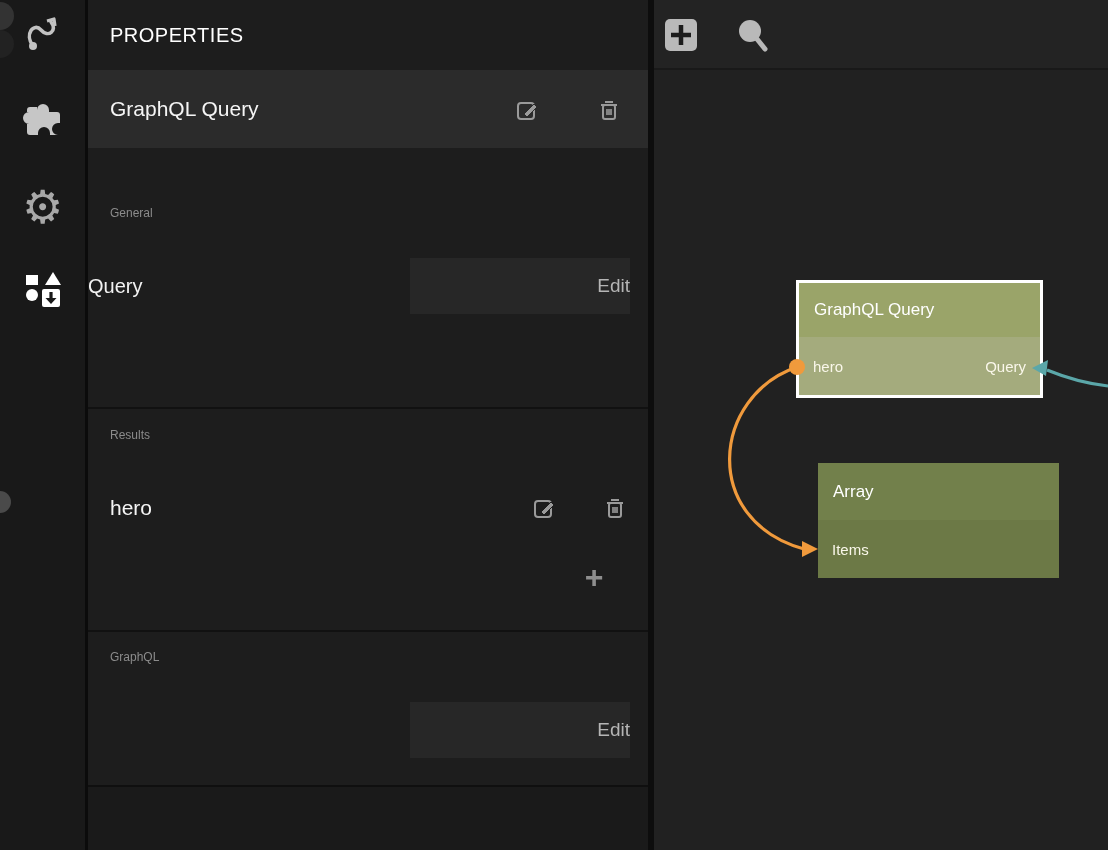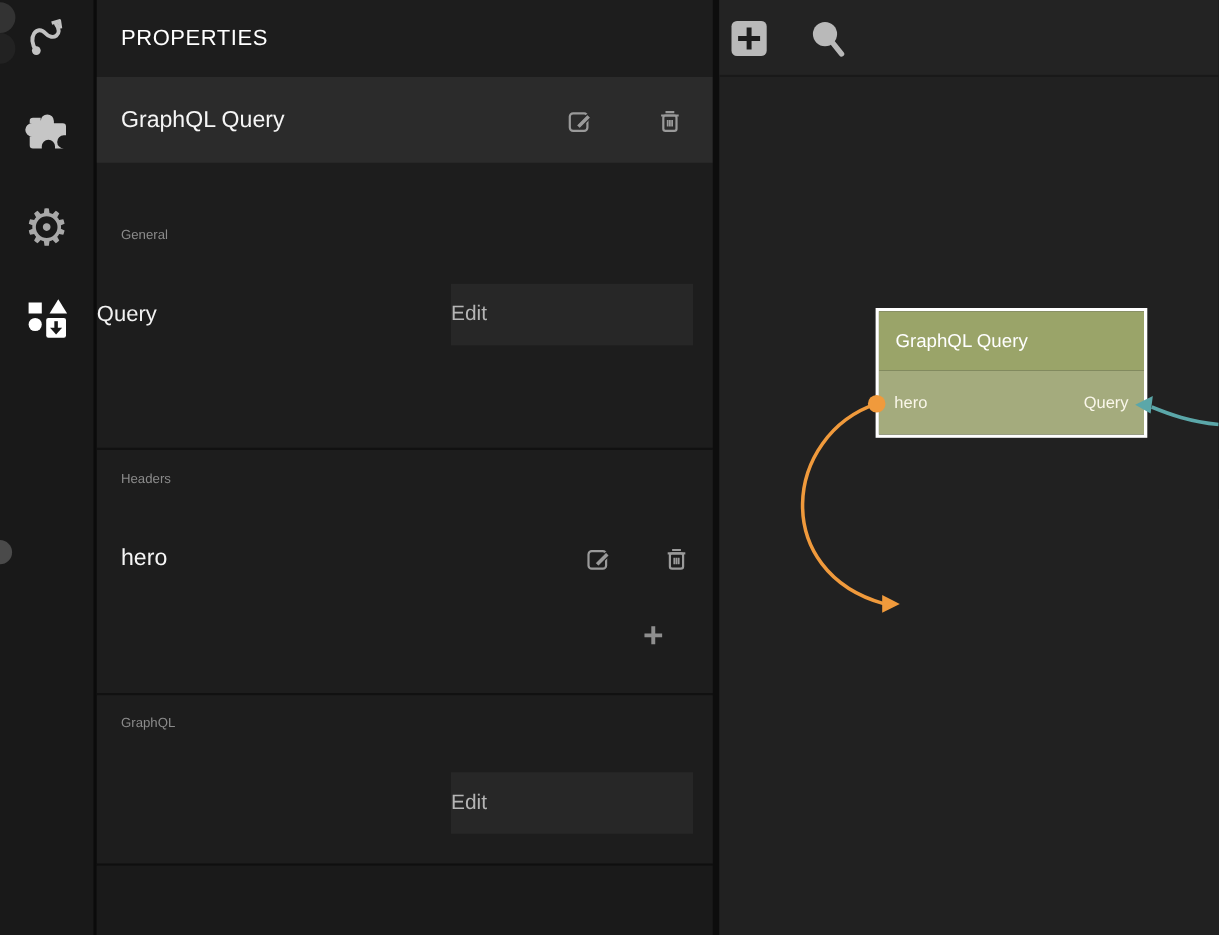--- a/index.html
+++ b/index.html
@@ -21,21 +21,21 @@
   .props{position:absolute;left:88px;top:0;width:560px;height:100%;background:#1d1d1d;text-decoration:underline;}
   .p-title{position:absolute;top:0;left:0;right:0;height:70px;line-height:70px;padding-left:22px;font-size:20px;letter-spacing:.5px;color:#fff;}
   .node-row{position:absolute;top:70px;left:0;right:0;height:78px;background:#2b2b2b;}
   .node-row .lbl{position:absolute;left:22px;top:0;line-height:78px;font-size:21px;color:#f5f5f5;}
   .row-icon{position:absolute;width:26px;height:26px;cursor:pointer;}
   .row-icon svg{display:block;}
   .sec-label{position:absolute;left:22px;font-size:12px;color:#8b8b8b;}
   .prop-row{position:absolute;left:0;right:0;height:56px;}
   .prop-lbl{position:absolute;left:0;top:0;width:303px;line-height:56px;text-align:left;font-size:20px;color:#f2f2f2;}
   .prop-box{position:absolute;left:322px;top:0;width:220px;height:56px;background:#272727;cursor:pointer;}
-  .btn-text{display:block;width:100%;line-height:56px;text-align:left;font-size:19px;color:#b5b5b5;}
+  .btn-text{display:block;width:100%;line-height:56px;text-align:right;font-size:19px;color:#b5b5b5;}
   .input-text{display:block;width:100%;line-height:56px;padding-left:20px;font-size:19px;color:#dcdcdc;white-space:nowrap;overflow:hidden;}
   .conn-dot{position:absolute;left:13px;top:19px;width:18px;height:18px;border-radius:50%;background:#4d4d4d;}
   .h-div{position:absolute;left:0;right:0;height:2px;background:#111;}
   .plus-btn{position:absolute;width:34px;height:34px;display:flex;align-items:center;justify-content:center;color:#8e8e8e;font-size:32px;font-weight:bold;cursor:pointer;}
   .bottom-strip{position:absolute;left:0;right:0;top:787px;bottom:0;background:#1a1a1a;}
   
   .panel-gap{position:absolute;left:648px;top:0;width:6px;height:100%;background:#0d0d0d;}
   
   .canvas{position:absolute;left:654px;top:0;right:0;bottom:0;background:#212121;}
   .canvas-toolbar{position:absolute;left:0;right:0;top:0;height:70px;background:#232323;border-bottom:2px solid #191919;}
@@ -119,21 +119,21 @@
     <div class="prop-row" style="top:258px">
       <span class="prop-lbl">Query</span>
       <span class="prop-box">
         <span class="btn-text">Edit</span>
       </span>
     </div>
 
 
     <div class="h-div" style="top:407px"></div>
 
-    <div class="sec-label" style="top:428px">Headers</div>
+    <div class="sec-label" style="top:428px">Results</div>
 
     <div class="prop-row" style="top:490px;height:36px">
       <span style="position:absolute;left:22px;line-height:36px;font-size:21px;color:#f5f5f5">hero</span>
       <span class="row-icon" style="left:444px;top:5px">
         <svg width="26" height="26" viewBox="0 0 26 26">
           <rect x="3" y="6" width="16" height="16" rx="3" fill="none" stroke="#9a9a9a" stroke-width="2"></rect>
           <path d="M9 17 L 19 7 L 22 10 L 12 20 Z" fill="#9a9a9a" stroke="#1d1d1d" stroke-width="1"></path>
         </svg>
       </span>
       <span class="row-icon" style="left:514px;top:5px">
@@ -181,20 +181,26 @@
     </div>
 
     <div class="node node-gql">
       <div class="nh">GraphQL Query</div>
       <div class="nb">
         <span>hero</span>
         <span>Query</span>
       </div>
     </div>
 
+    <div class="node node-array">
+      <div class="nh">Array</div>
+      <div class="nb">
+        <span>Items</span>
+      </div>
+    </div>
 
     <svg class="wires" viewBox="0 0 454 850">
       <path d="M 143 367 C 58 396, 46 520, 150 549" fill="none" stroke-width="3.2" stroke="#F09A3C"></path>
       <polygon points="164,549 148,541 148,557" fill="#F09A3C"></polygon>
       <circle cx="143" cy="367" r="8" fill="#F09A3C"></circle>
       <path d="M 454 386 C 427 383, 410 377, 393 370" fill="none" stroke-width="3.2" stroke="#5BA7A9"></path>
       <polygon points="378,368 394,360 392,376" fill="#5BA7A9"></polygon>
     </svg>
   </div>
 

